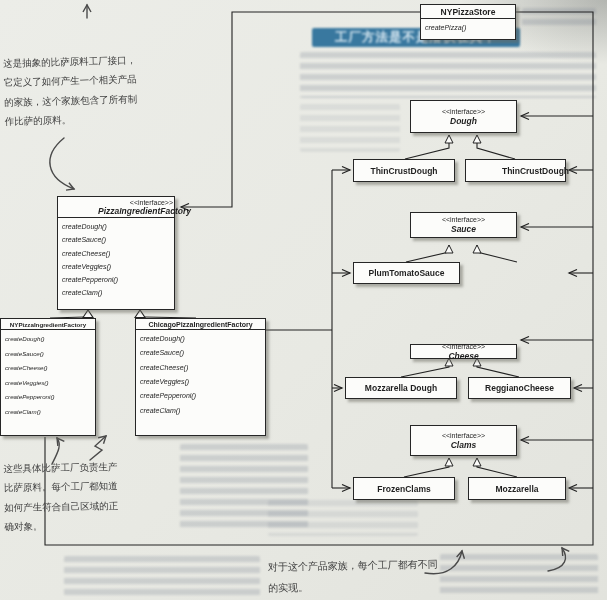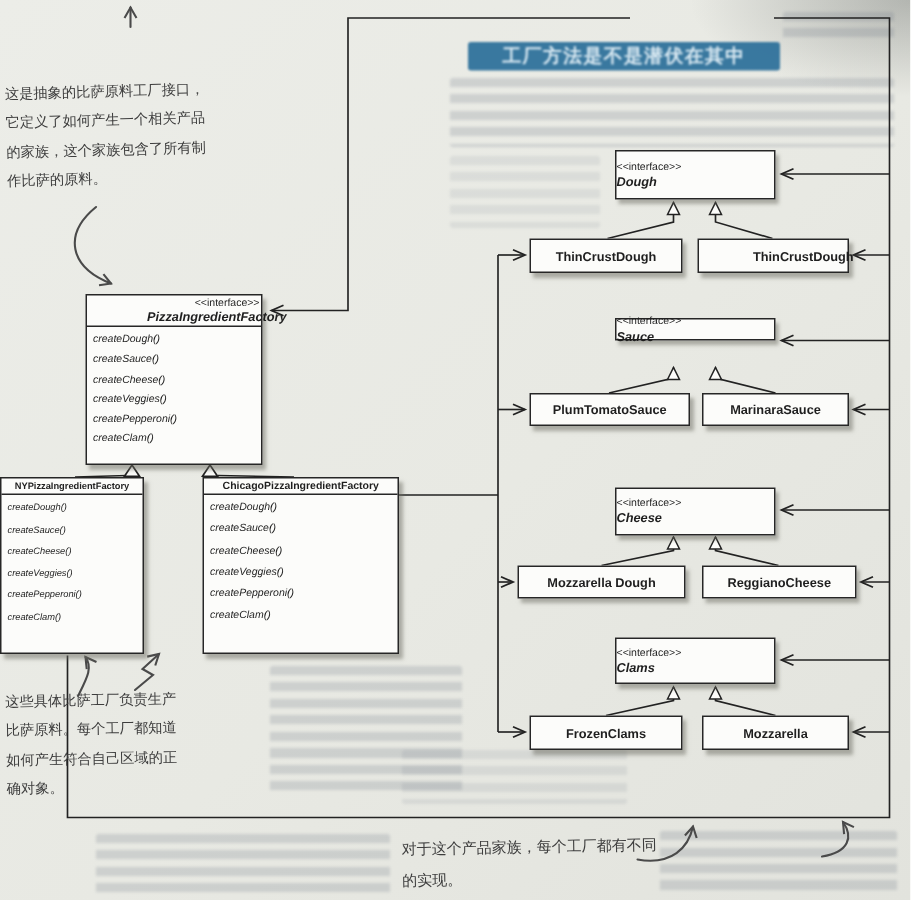--- a/index.html
+++ b/index.html
@@ -20,21 +20,21 @@
     font-family:"DejaVu Sans",sans-serif;}
   svg.lines{position:absolute;left:0;top:0;z-index:1;}
   .cls-box{position:absolute;z-index:2;background:#fcfcfa;border:1px solid #262626;
     box-shadow:2.5px 3px 2.5px rgba(108,108,98,.5);box-sizing:border-box;}
   .cls-title{font-weight:bold;font-size:8.5px;text-align:center;padding:2px 1px 1px;white-space:nowrap;}
   .bt{border-top:1px solid #262626;}
   .cls-methods{font-style:italic;font-size:7px;padding:2px 4px;line-height:1.9;}
   .if-head{text-align:right;padding:2px 1px 1px;margin-left:39px;}
   .stereo{font-size:7px;font-weight:normal;font-style:normal;}
   .iname{font-size:8.5px;font-weight:bold;font-style:italic;}
-  .iface{display:flex;flex-direction:column;justify-content:center;gap:1px;}
+  .iface{display:flex;flex-direction:column;align-items:center;justify-content:center;gap:1px;}
   .product{display:flex;align-items:center;justify-content:center;font-weight:bold;font-size:8.5px;white-space:nowrap;}
   .t-small .cls-title{font-size:6.2px;}
   .t-small .cls-methods{font-size:6.2px;line-height:2.35;}
   .t-mid .cls-title{font-size:7px;}
   .t-mid .cls-methods{font-size:7px;line-height:2.05;}
   .note{position:absolute;z-index:3;font-size:9.5px;line-height:2.05;color:#3d3d3d;
     font-family:"DejaVu Sans",sans-serif;}
 </style>
 </head>
 <body>
@@ -107,20 +107,26 @@
     <g stroke="#4a4a4a" stroke-width="1.4" fill="none" stroke-linecap="round">
       <path d="M64,138 C42,156 46,178 74,189" marker-end="url(#harr)"></path>
       <path d="M52,464 C58,452 62,445 57,438" marker-end="url(#harr)"></path>
       <path d="M90,460 L102,450 L95,446 L106,436" marker-end="url(#harr)"></path>
       <path d="M425,573 C448,577 459,565 462,551" marker-end="url(#harr)"></path>
       <path d="M548,571 C566,568 569,558 562,548" marker-end="url(#harr)"></path>
       <line x1="87" y1="18" x2="87" y2="5" marker-end="url(#harr)"></line>
     </g>
   </svg>
 
+  <div class="cls-box" style="left:420px;top:4px;width:96px;height:36px;">
+    <div class="cls-title">NYPizzaStore</div>
+    <div class="cls-methods bt">
+      <div>createPizza()</div>
+    </div>
+  </div>
 
   <div class="cls-box" style="left:57px;top:196px;width:118px;height:114px;">
     <div class="if-head">
       <div class="stereo">&lt;&lt;interface&gt;&gt;</div>
       <div class="iname">PizzaIngredientFactory</div>
     </div>
     <div class="cls-methods bt">
       <div>createDough()</div>
       <div>createSauce()</div>
       <div>createCheese()</div>
@@ -158,32 +164,29 @@
     <div class="stereo">&lt;&lt;interface&gt;&gt;</div>
     <div class="iname">Dough</div>
   </div>
   <div class="cls-box product" style="left:353px;top:159px;width:102px;height:23px;">
     <span>ThinCrustDough</span>
   </div>
   <div class="cls-box product" style="left:465px;top:159px;width:101px;height:23px;padding-left:40px;">
     <span>ThinCrustDough</span>
   </div>
 
-  <div class="cls-box iface" style="left:410px;top:212px;width:107px;height:15px;">
+  <div class="cls-box iface" style="left:410px;top:212px;width:107px;height:26px;">
     <div class="stereo">&lt;&lt;interface&gt;&gt;</div>
     <div class="iname">Sauce</div>
   </div>
   <div class="cls-box product" style="left:353px;top:262px;width:107px;height:22px;align-items:center;">
     <span>PlumTomatoSauce</span>
   </div>
-  <div class="cls-box product" style="left:468px;top:262px;width:98px;height:22px;">
-    <span>MarinaraSauce</span>
-  </div>
-
-  <div class="cls-box iface" style="left:410px;top:325px;width:107px;height:32px;">
+
+  <div class="cls-box iface" style="left:410px;top:344px;width:107px;height:15px;">
     <div class="stereo">&lt;&lt;interface&gt;&gt;</div>
     <div class="iname">Cheese</div>
   </div>
   <div class="cls-box product" style="left:345px;top:377px;width:112px;height:22px;">
     <span>Mozzarella Dough</span>
   </div>
   <div class="cls-box product" style="left:468px;top:377px;width:103px;height:22px;">
     <span>ReggianoCheese</span>
   </div>
 

